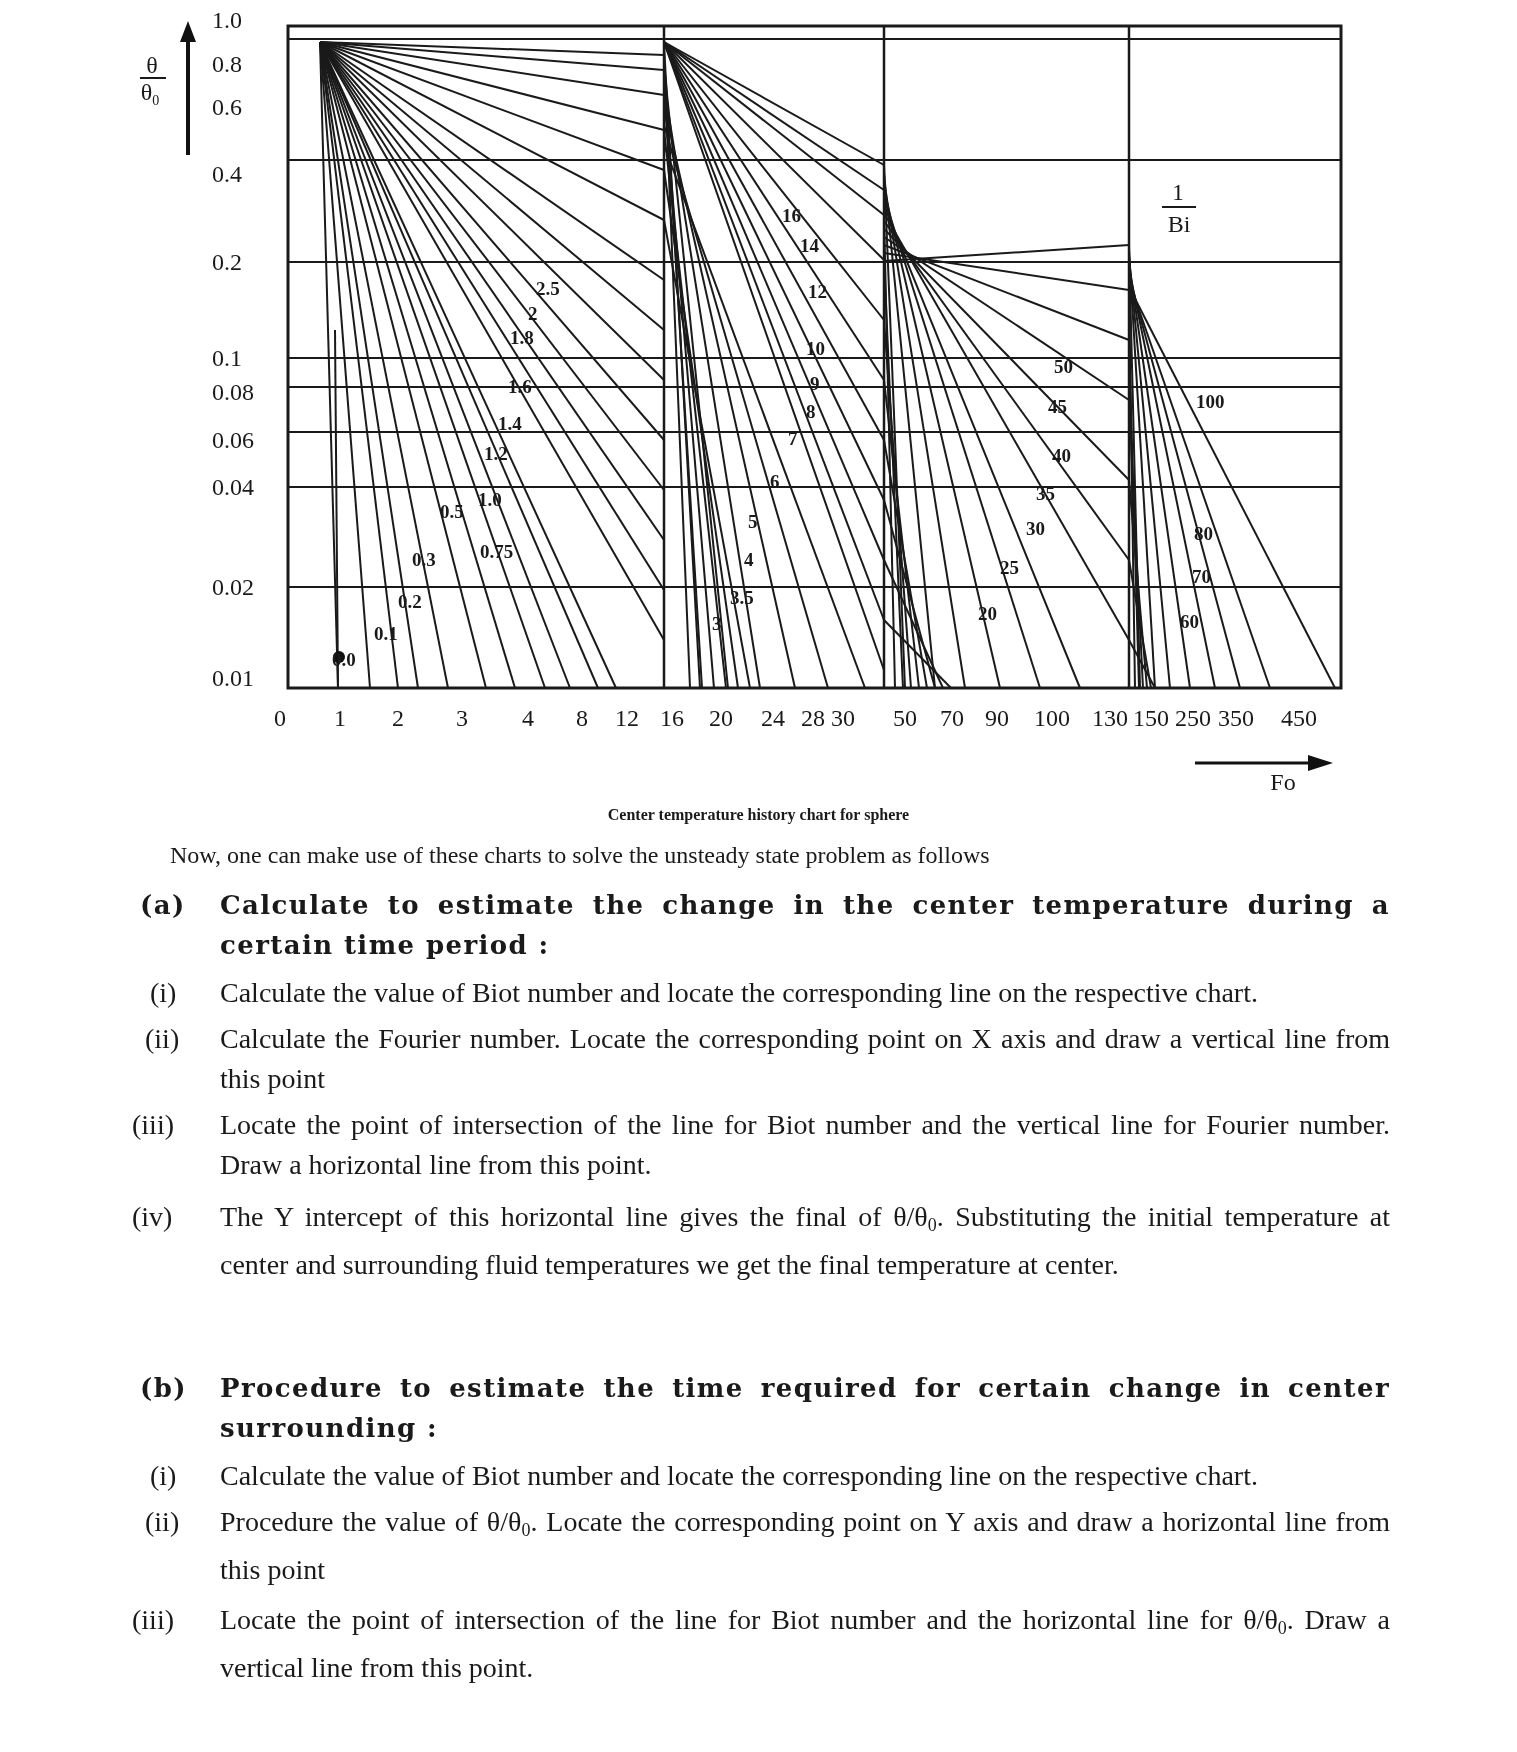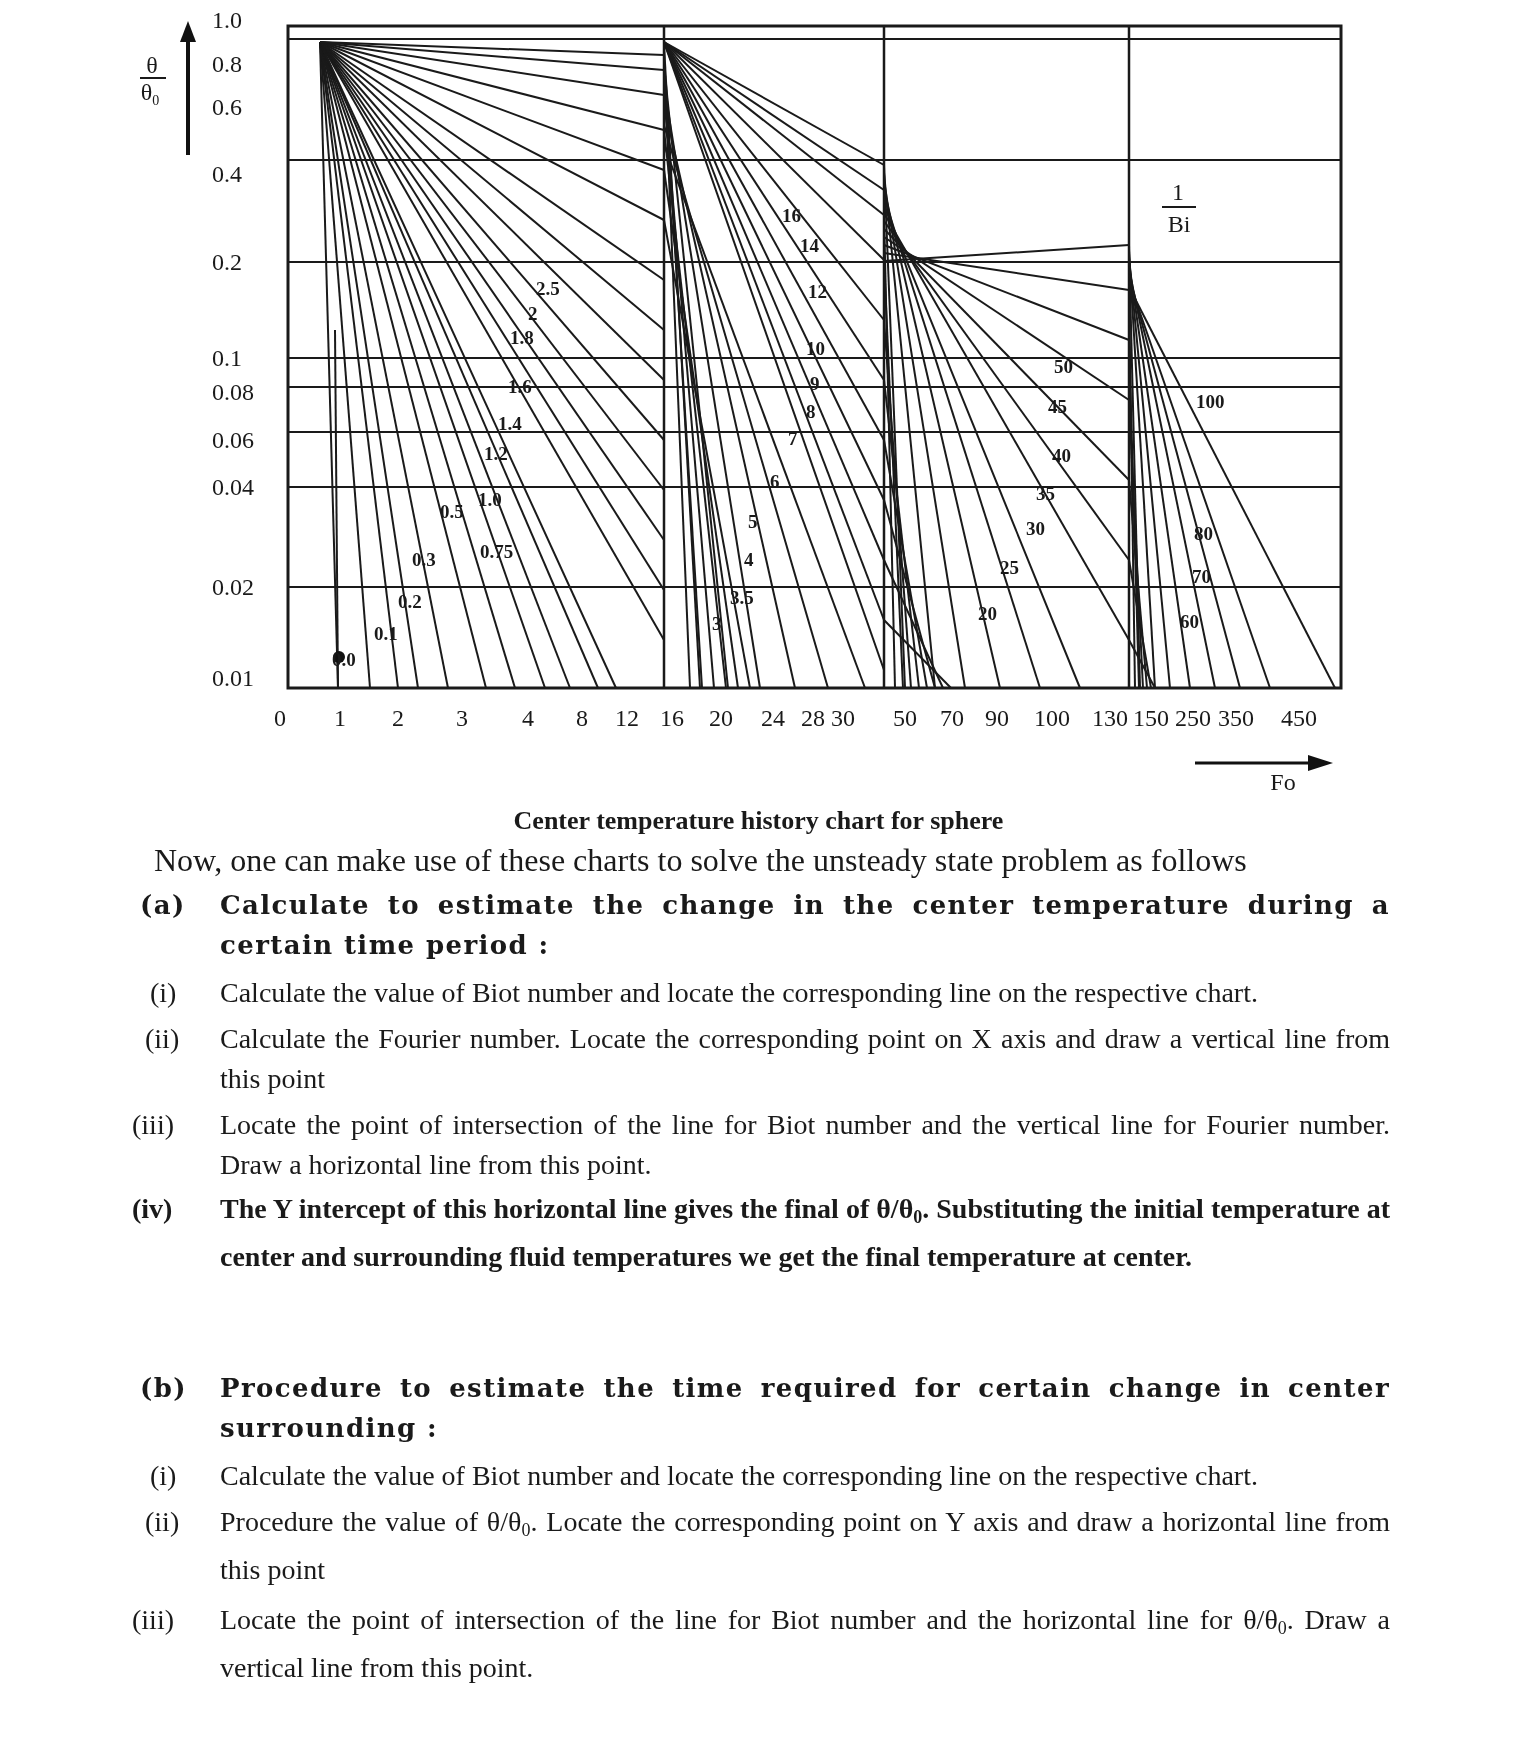--- a/index.html
+++ b/index.html
@@ -5,22 +5,22 @@
   html, body { margin:0; padding:0; background:#ffffff; }
   body { width:1517px; height:1752px; position:relative; overflow:hidden;
          font-family:"Liberation Serif", "DejaVu Serif", serif; color:#1a1a1a; }
   #chart { position:absolute; left:0; top:0; width:1517px; height:800px; }
   #chart text { font-family:"Liberation Serif", "DejaVu Serif", serif; fill:#1a1a1a; }
   .tick-y { font-size:24px; }
   .tick-x { font-size:24px; }
   .curve-label { font-size:19px; font-weight:bold; }
   .axis-name { font-size:24px; }
   .caption { position:absolute; left:0; width:1517px; top:806px; text-align:center;
-             font-size:26px; font-weight:bold; }
-  .intro { position:absolute; left:154px; top:842px; font-size:32px; }
+             font-size:16px; font-weight:bold; }
+  .intro { position:absolute; left:170px; top:842px; font-size:24px; }
   .block { position:absolute; left:140px; width:1250px; }
   .item { position:relative; font-size:28px; line-height:40px; text-align:justify; }
   .item .marker { position:absolute; left:0; top:0; width:80px; }
   .item .body { margin-left:80px; display:block; }
   .heading { font-weight:bold; letter-spacing:1.4px; font-family:"DejaVu Serif", serif; font-size:26px; line-height:40px; }
   .sub { font-size:18px; vertical-align:-5px; }
 </style>
 </head>
 <body>
 
@@ -239,21 +239,21 @@
     <span class="body">Calculate the value of Biot number and locate the corresponding line on the respective chart.</span>
   </div>
   <div class="item" style="margin-top:6px;">
     <span class="marker" style="left:5px;">(ii)</span>
     <span class="body">Calculate the Fourier number. Locate the corresponding point on X axis and draw a vertical line from this point</span>
   </div>
   <div class="item" style="margin-top:6px;">
     <span class="marker" style="left:-8px;">(iii)</span>
     <span class="body">Locate the point of intersection of the line for Biot number and the vertical line for Fourier number. Draw a horizontal line from this point.</span>
   </div>
-  <div class="item" style="margin-top:4px;font-weight:bold;">
+  <div class="item" style="margin-top:12px;">
     <span class="marker" style="left:-8px;">(iv)</span>
     <span class="body"><span>The Y intercept of this horizontal line gives the final of θ/θ</span><span class="sub">0</span><span>. Substituting the initial temperature at center and surrounding fluid temperatures we get the final temperature at center.</span></span>
   </div>
 </div>
 
 <div class="block" id="sec-b" style="top:1368px;">
   <div class="item heading">
     <span class="marker">(b)</span>
     <span class="body">Procedure to estimate the time required for certain change in center surrounding :</span>
   </div>

